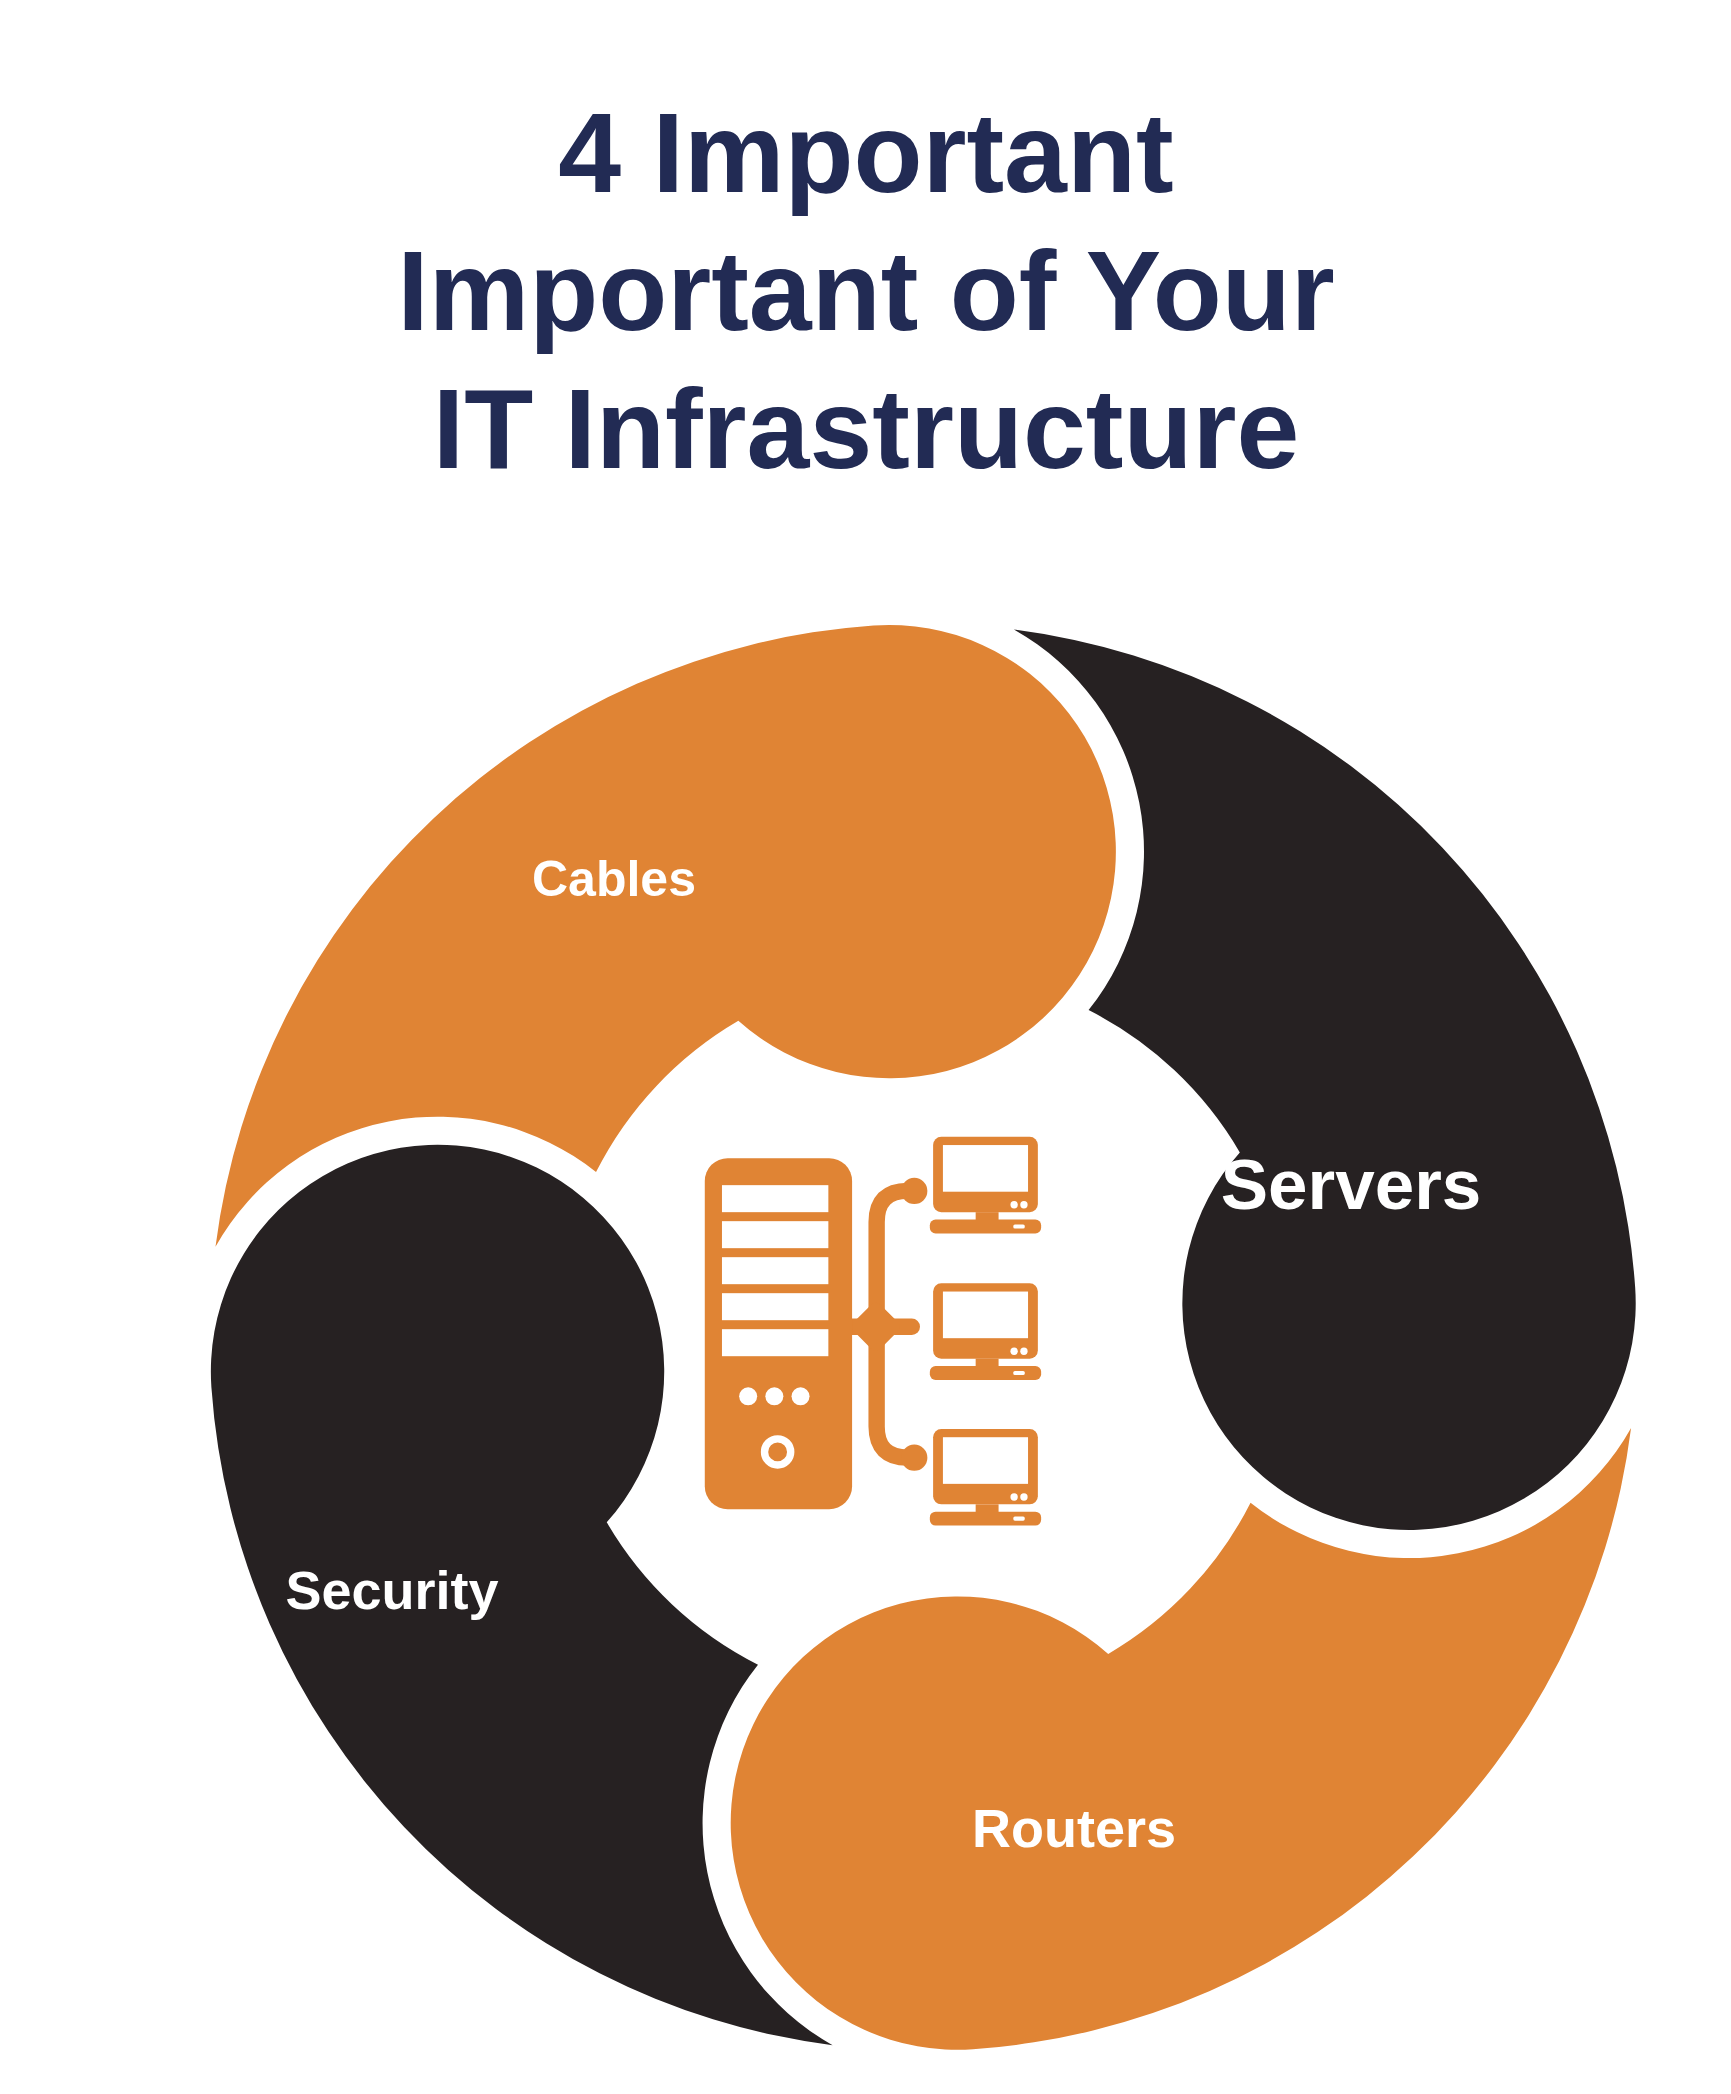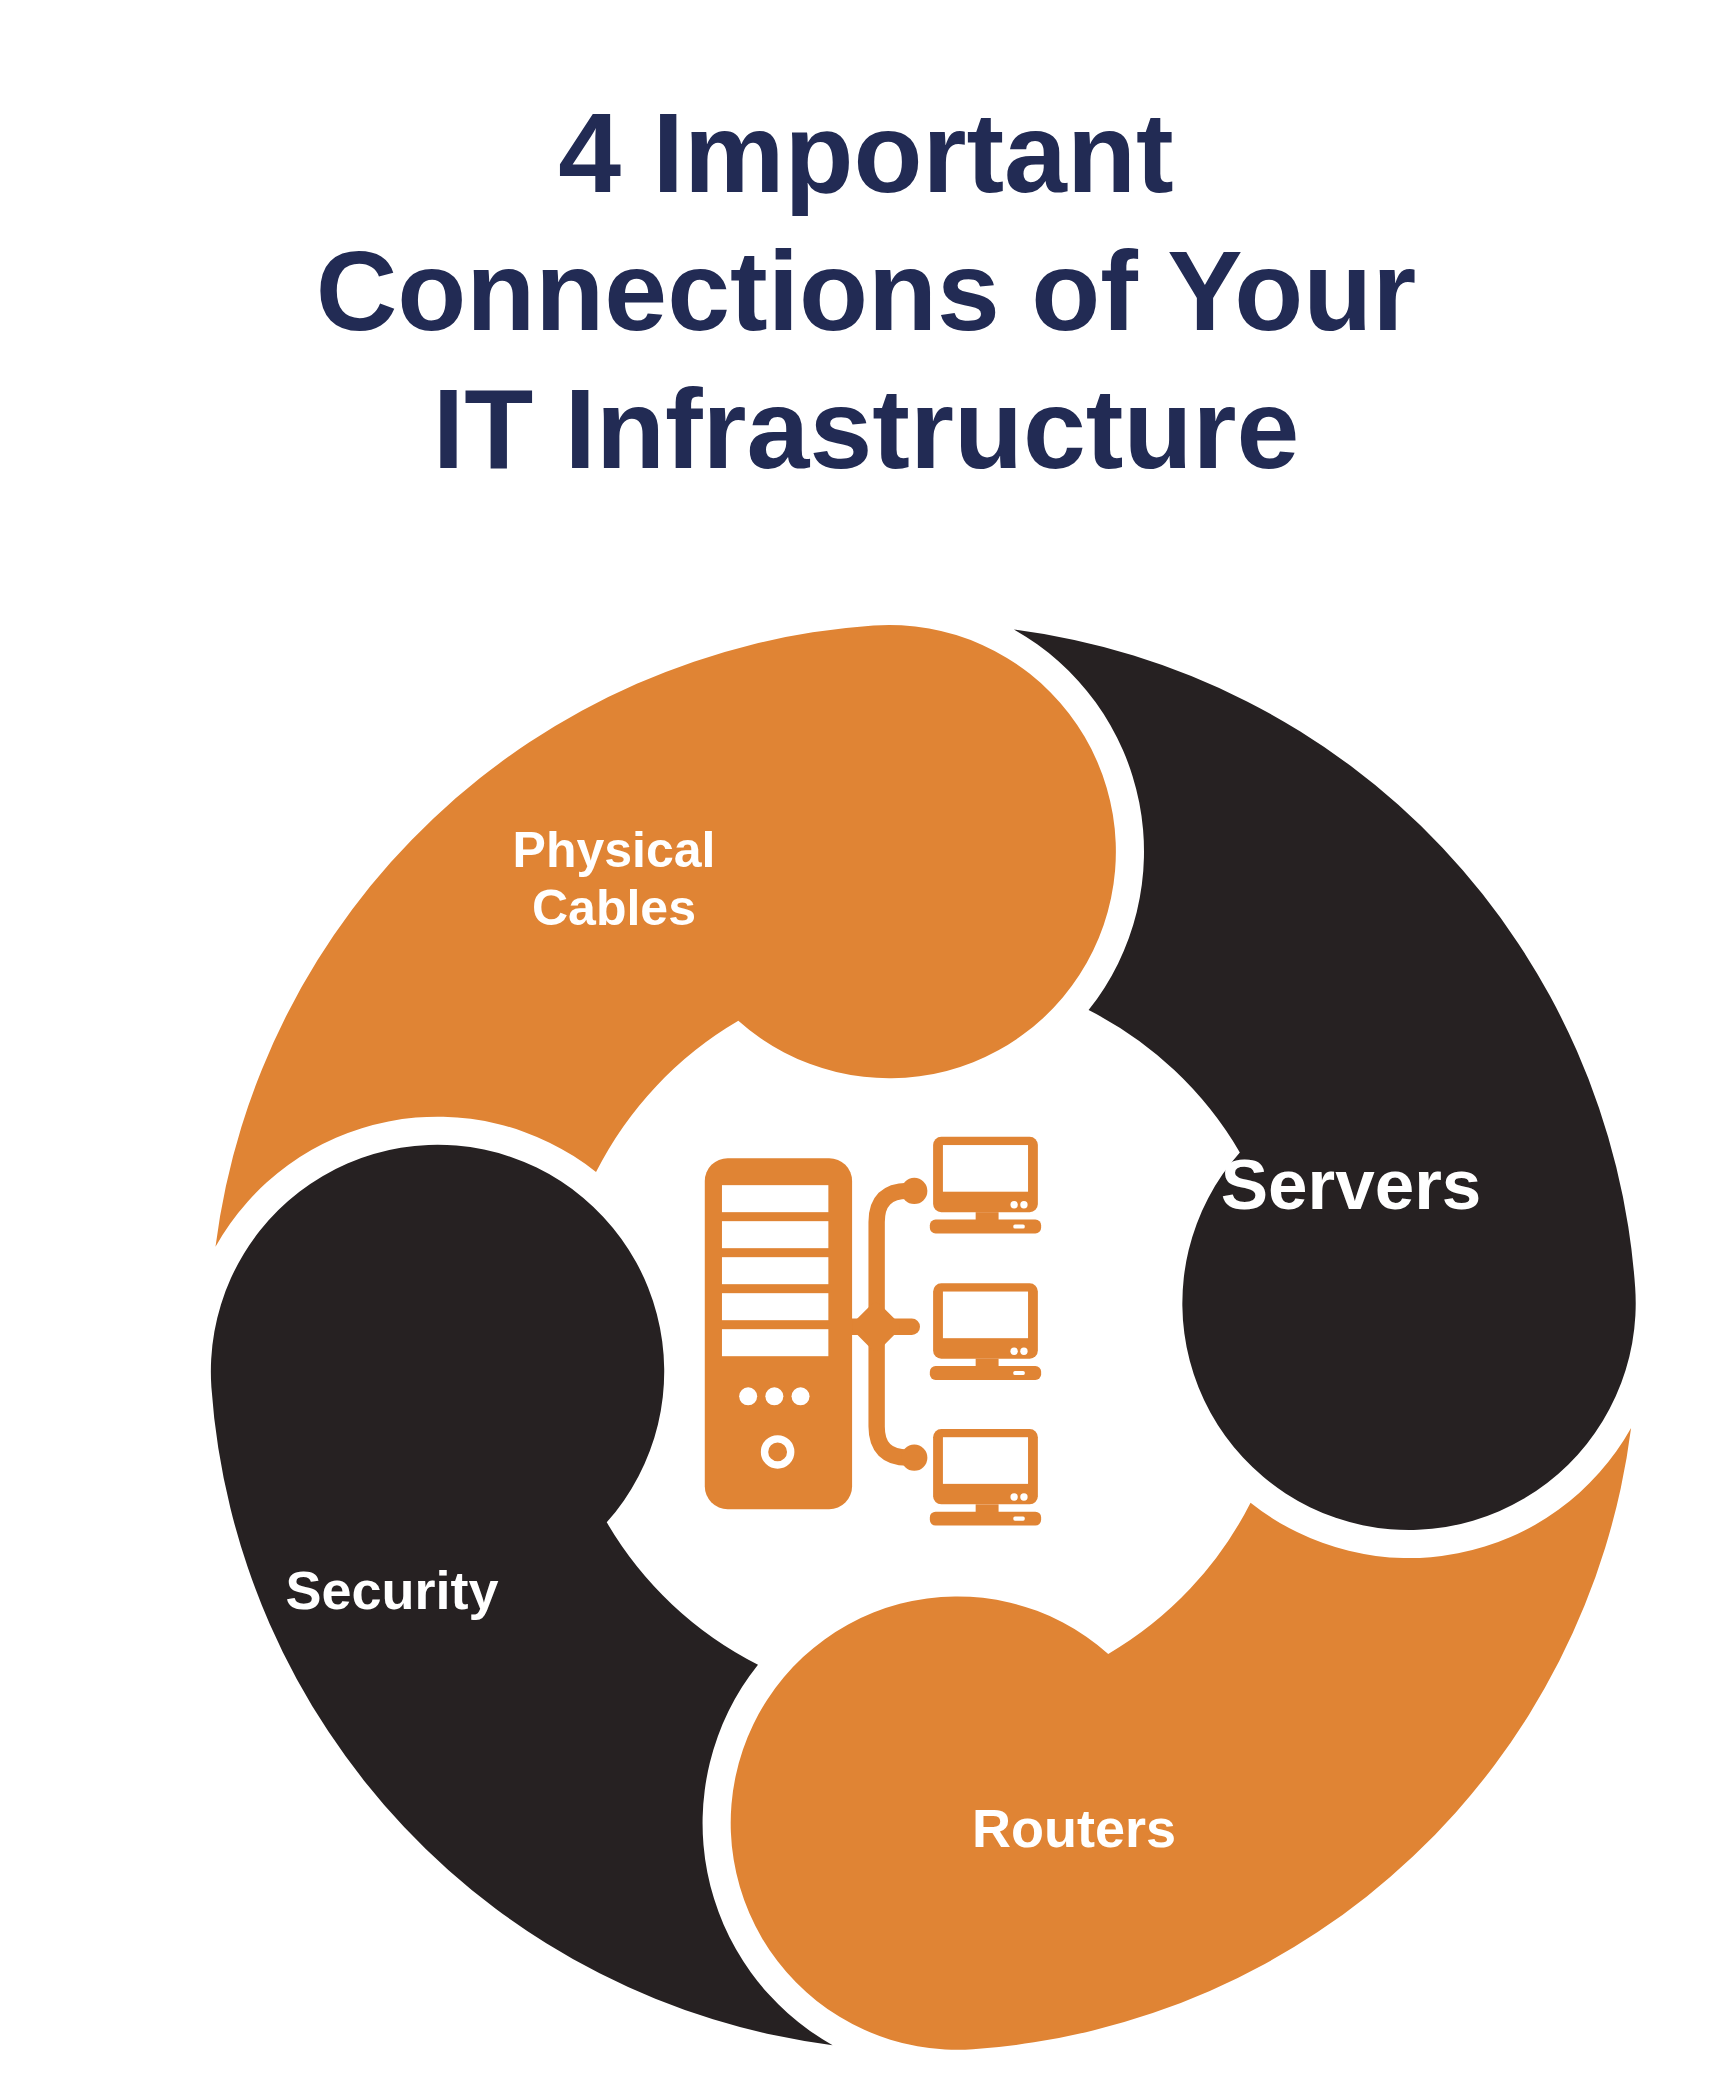--- a/index.html
+++ b/index.html
@@ -12,21 +12,21 @@
              font-weight:700;text-align:center;white-space:nowrap;}
   .seg-label.multiline{white-space:normal;}
 </style>
 </head>
 <body>
 
 <div class="page">
 
   <div class="title" style="color: rgb(34, 43, 84);">
     <div>4 Important</div>
-    <div>Connections of Your</div>
+    <div>Important of Your</div>
     <div>IT Infrastructure</div>
   </div>
 
   <svg class="diagram-svg" viewBox="0 0 2116 2560" xmlns="http://www.w3.org/2000/svg">
 
     <path fill="#E08434" d="M 263.1 1467.2 A 872 872 0 0 1 1067.2 708.1 A 277 277 0 1 1 902.0 1191.2 A 448 448 0 0 0 728.1 1376.0 A 311 311 0 0 0 263.1 1467.2 Z"></path>
     <path fill="#262122" d="M 1238.8 713.1 A 872 872 0 0 1 1997.9 1517.2 A 277 277 0 1 1 1514.8 1352.0 A 448 448 0 0 0 1330.0 1178.1 A 311 311 0 0 0 1238.8 713.1 Z"></path>
     <path fill="#E08434" d="M 1992.9 1688.8 A 872 872 0 0 1 1188.8 2447.9 A 277 277 0 1 1 1354.0 1964.8 A 448 448 0 0 0 1527.9 1780.0 A 311 311 0 0 0 1992.9 1688.8 Z"></path>
     <path fill="#262122" d="M 1017.2 2442.9 A 872 872 0 0 1 258.1 1638.8 A 277 277 0 1 1 741.2 1804.0 A 448 448 0 0 0 926.0 1977.9 A 311 311 0 0 0 1017.2 2442.9 Z"></path>
 
@@ -91,21 +91,20 @@
           <rect fill="#ffffff" x="24" y="122" width="104" height="57"></rect>
           <circle fill="#ffffff" cx="111" cy="195" r="4.5"></circle>
           <circle fill="#ffffff" cx="123" cy="195" r="4.5"></circle>
           <rect fill="#ffffff" x="110" y="219" width="14" height="5" rx="2"></rect>
         </g>
       </g>
     </g>
   </svg>
 
   <div class="seg-label multiline" style="left:614px;top:833px;font-size:50px;line-height:58px;">
-    <div>Physical</div>
     <div>Cables</div>
   </div>
 
   <div class="seg-label" style="left:1351px;top:1138px;font-size:71px;">Servers</div>
 
   <div class="seg-label" style="left:1074px;top:1782px;font-size:54px;">Routers</div>
 
   <div class="seg-label" style="left:392px;top:1544px;font-size:54px;">Security</div>
 
 </div>

